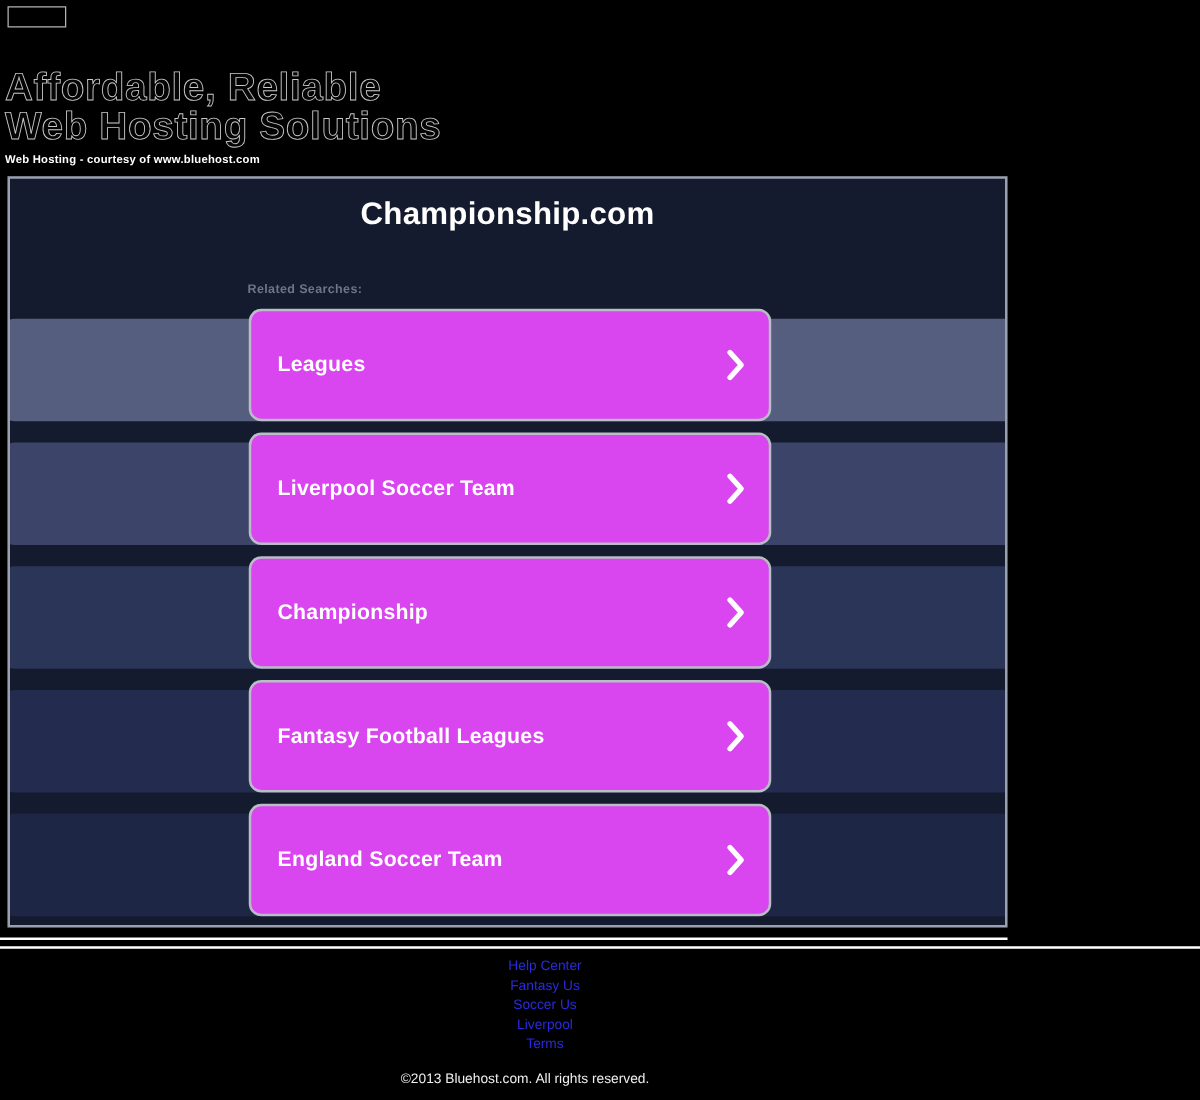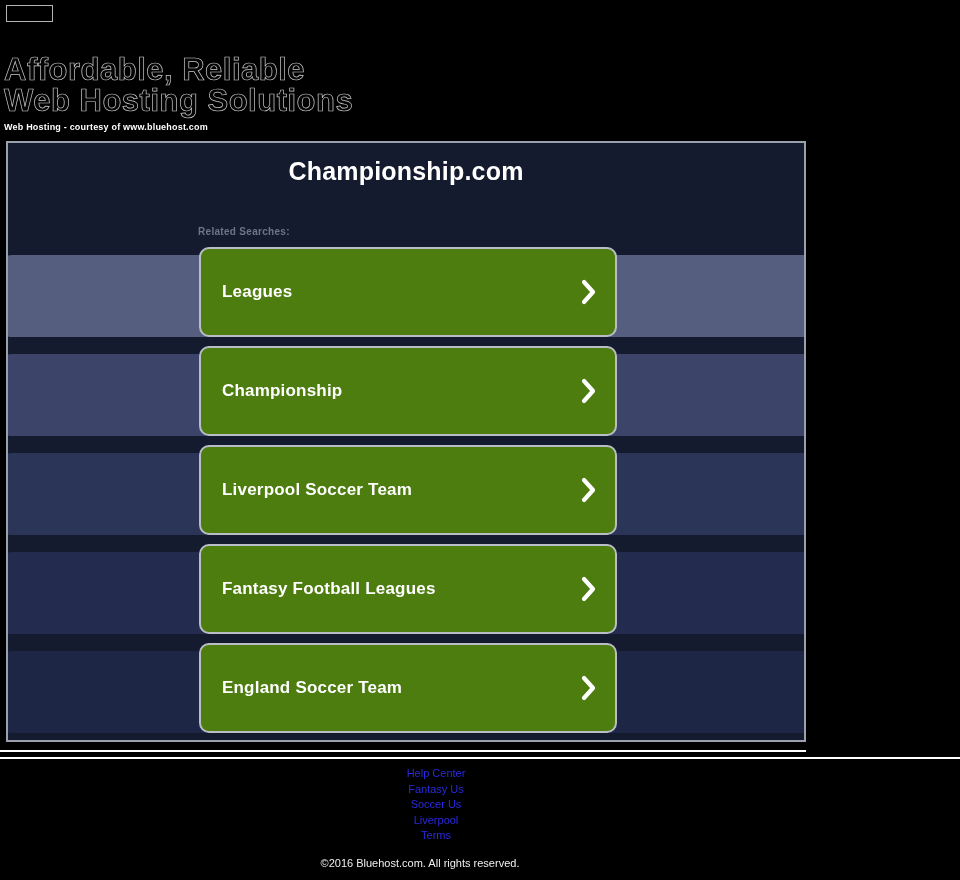--- a/index.html
+++ b/index.html
@@ -113,21 +113,21 @@
     top: 104px;
     width: 418px;
   }
   .card {
     position: relative;
     height: 90px;
     margin-bottom: 9px;
     box-sizing: border-box;
     border: 2px solid #b9bdc6;
     border-radius: 10px;
-    background: #4d7c0f;
+    background: #d946ef;
     display: flex;
     align-items: center;
     justify-content: space-between;
     padding: 0 18px 0 21px;
   }
   .card-label {
     color: #ffffff;
     font-size: 17px;
     font-weight: bold;
     letter-spacing: 0.2px;
@@ -210,29 +210,29 @@
   <div class="cards">
       <div class="card">
         <span class="card-label">Leagues</span>
         <span class="chevron">
           <svg width="16" height="26" viewBox="0 0 16 26">
             <path d="M3 3 L12 13 L3 23" fill="none" stroke="#ffffff" stroke-width="4.2" stroke-linecap="round" stroke-linejoin="round"></path>
           </svg>
         </span>
       </div>
       <div class="card">
+        <span class="card-label">Liverpool Soccer Team</span>
+        <span class="chevron">
+          <svg width="16" height="26" viewBox="0 0 16 26">
+            <path d="M3 3 L12 13 L3 23" fill="none" stroke="#ffffff" stroke-width="4.2" stroke-linecap="round" stroke-linejoin="round"></path>
+          </svg>
+        </span>
+      </div>
+      <div class="card">
         <span class="card-label">Championship</span>
-        <span class="chevron">
-          <svg width="16" height="26" viewBox="0 0 16 26">
-            <path d="M3 3 L12 13 L3 23" fill="none" stroke="#ffffff" stroke-width="4.2" stroke-linecap="round" stroke-linejoin="round"></path>
-          </svg>
-        </span>
-      </div>
-      <div class="card">
-        <span class="card-label">Liverpool Soccer Team</span>
         <span class="chevron">
           <svg width="16" height="26" viewBox="0 0 16 26">
             <path d="M3 3 L12 13 L3 23" fill="none" stroke="#ffffff" stroke-width="4.2" stroke-linecap="round" stroke-linejoin="round"></path>
           </svg>
         </span>
       </div>
       <div class="card">
         <span class="card-label">Fantasy Football Leagues</span>
         <span class="chevron">
           <svg width="16" height="26" viewBox="0 0 16 26">
@@ -255,13 +255,13 @@
 <div class="hr-bottom"></div>
 
 <div class="footer-links">
     <a href="#">Help Center</a>
     <a href="#">Fantasy Us</a>
     <a href="#">Soccer Us</a>
     <a href="#">Liverpool</a>
     <a href="#">Terms</a>
   </div>
 
-<div class="copyright">©2016 Bluehost.com. All rights reserved.</div>
+<div class="copyright">©2013 Bluehost.com. All rights reserved.</div>
 
 </body></html>

